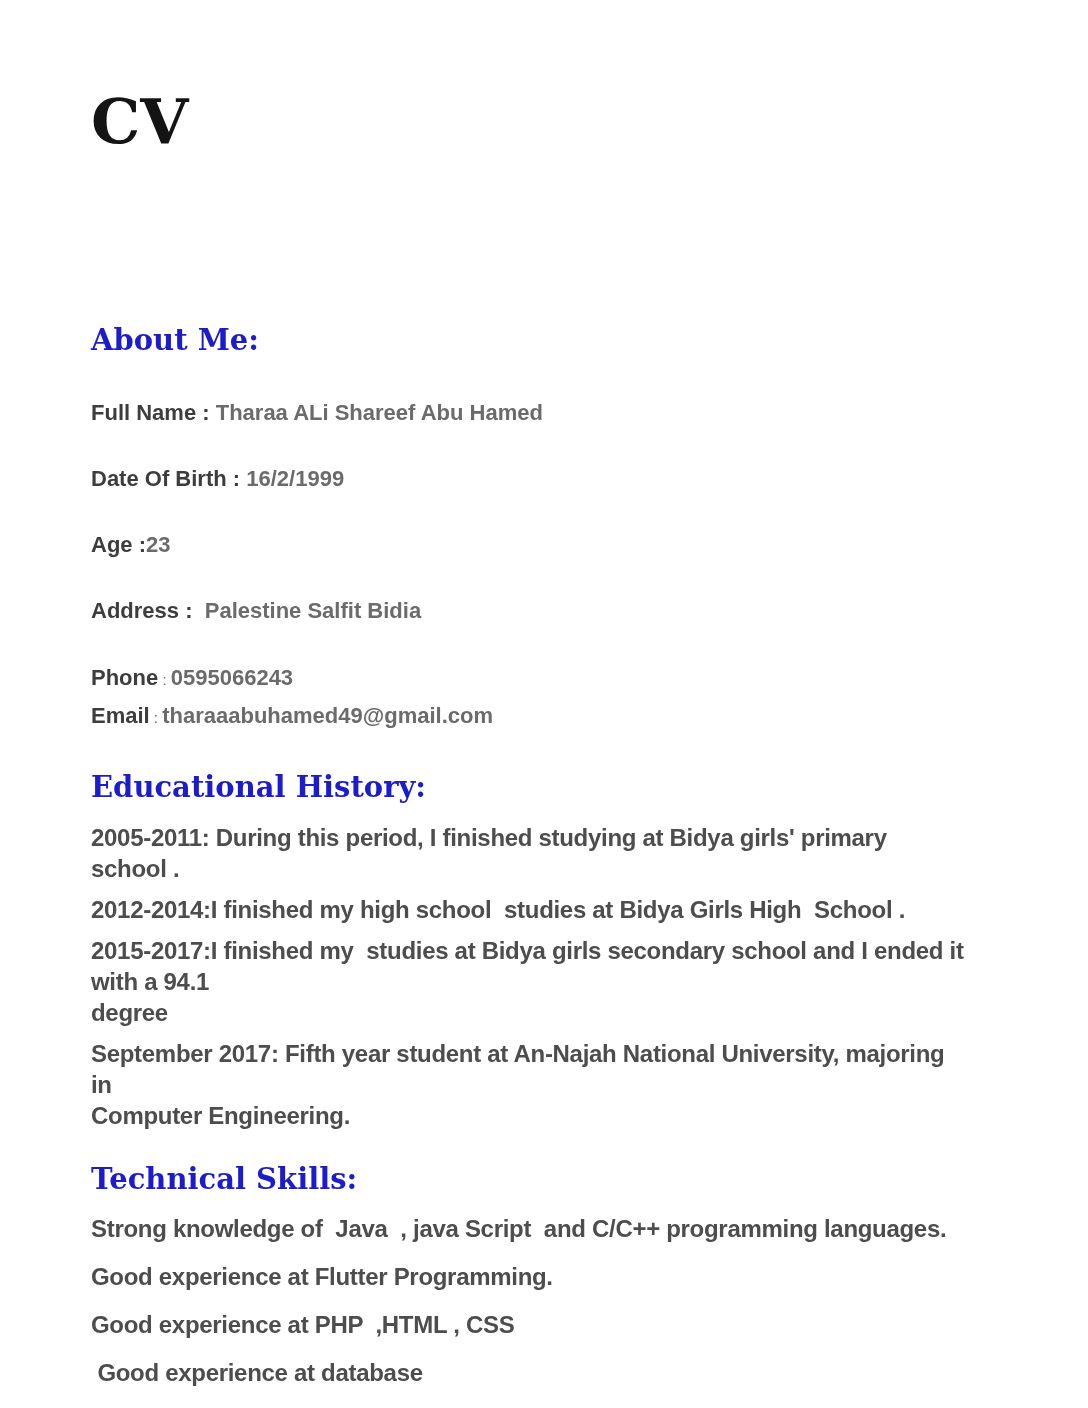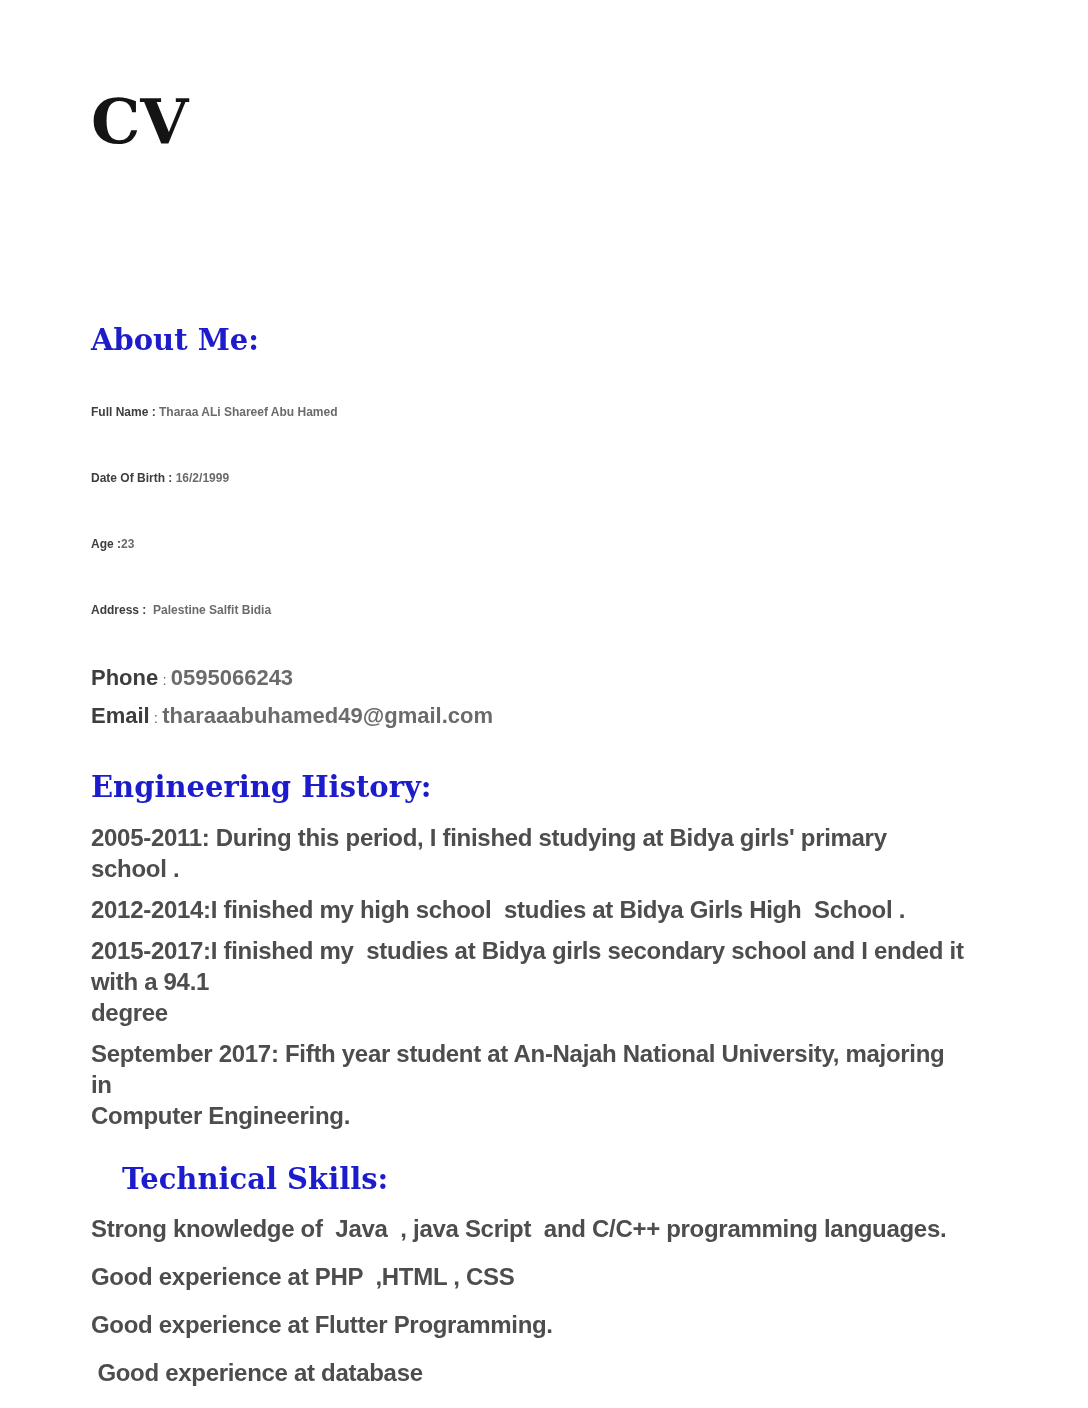--- a/index.html
+++ b/index.html
@@ -26,26 +26,26 @@
   }
   .section-heading {
     font-family: "DejaVu Serif", serif;
     font-weight: 700;
     font-size: 29px;
     line-height: 1.25;
     color: #1c1ccd;
   }
   .heading-about { margin-top: 166px; }
   .heading-education { margin-top: 38px; }
-  .heading-skills { margin-top: 30px; margin-left: 31px; }
+  .heading-skills { margin-top: 30px; }
 
   .fields { margin-top: 28px; }
   .field {
     white-space: pre-wrap;
-    font-size: 12px;
+    font-size: 22px;
     line-height: 23px;
     font-weight: 700;
     color: #3d3d3d;
     margin-top: 43px;
   }
   .field .lbl, .field .sep-dark { color: #3d3d3d; }
   .field .val { color: #6b6b6b; }
   .field-fullname { margin-bottom: 9px; }
   .field-large {
     font-size: 22px;
@@ -92,34 +92,34 @@
 
       <p class="field"><span class="lbl">Address</span><span class="sep-dark"> :  </span><span class="val">Palestine Salfit Bidia</span></p>
 
       <p class="field field-large field-phone"><span class="lbl">Phone</span><span class="sep-light"> : </span><span class="val">0595066243</span></p>
 
       <p class="field field-large field-email"><span class="lbl">Email</span><span class="sep-light"> : </span><span class="val">tharaaabuhamed49@gmail.com</span></p>
     </div>
   </section>
 
   <section class="edu">
-    <h2 class="section-heading heading-education">Engineering History:</h2>
+    <h2 class="section-heading heading-education">Educational History:</h2>
     <div class="paragraphs">
       <p class="para">2005-2011: During this period, I finished studying at Bidya girls' primary school .</p>
       <p class="para">2012-2014:I finished my high school  studies at Bidya Girls High  School .</p>
       <p class="para">2015-2017:I finished my  studies at Bidya girls secondary school and I ended it with a 94.1
 degree</p>
       <p class="para">September 2017: Fifth year student at An-Najah National University, majoring in
 Computer Engineering.</p>
     </div>
   </section>
 
   <section class="skills">
     <h2 class="section-heading heading-skills">Technical Skills:</h2>
     <div class="paragraphs">
       <p class="para">Strong knowledge of  Java  , java Script  and C/C++ programming languages.</p>
+      <p class="para">Good experience at Flutter Programming.</p>
       <p class="para">Good experience at PHP  ,HTML , CSS</p>
-      <p class="para">Good experience at Flutter Programming.</p>
       <p class="para"> Good experience at database</p>
     </div>
   </section>
 
 </div>
 
 </body></html>

